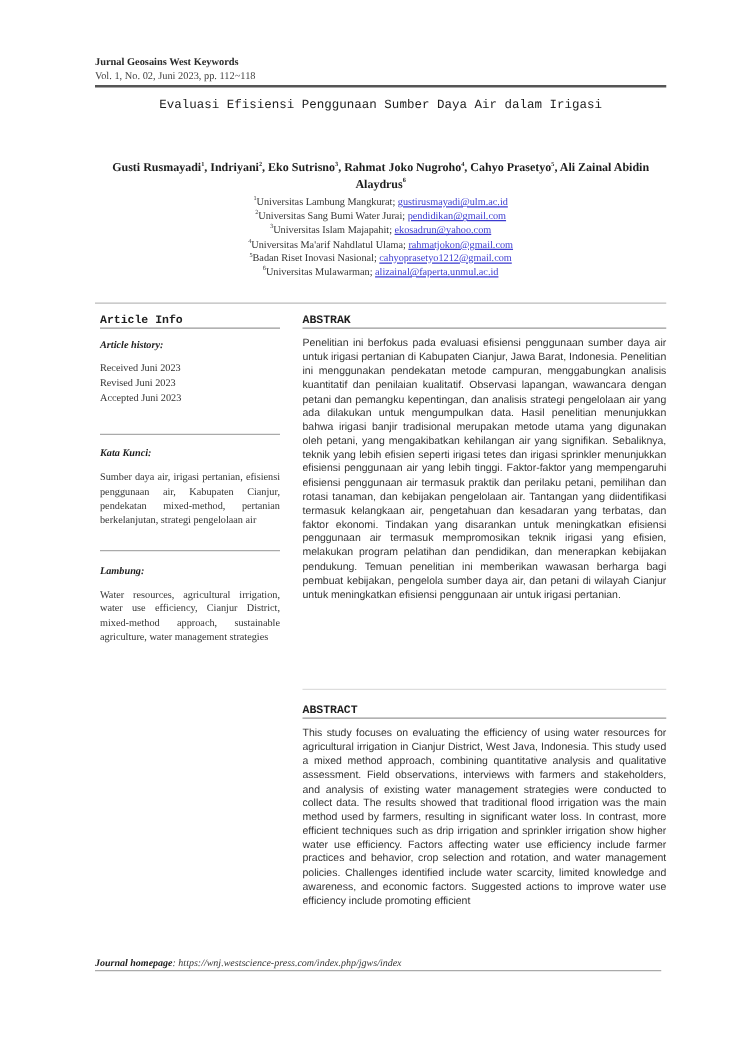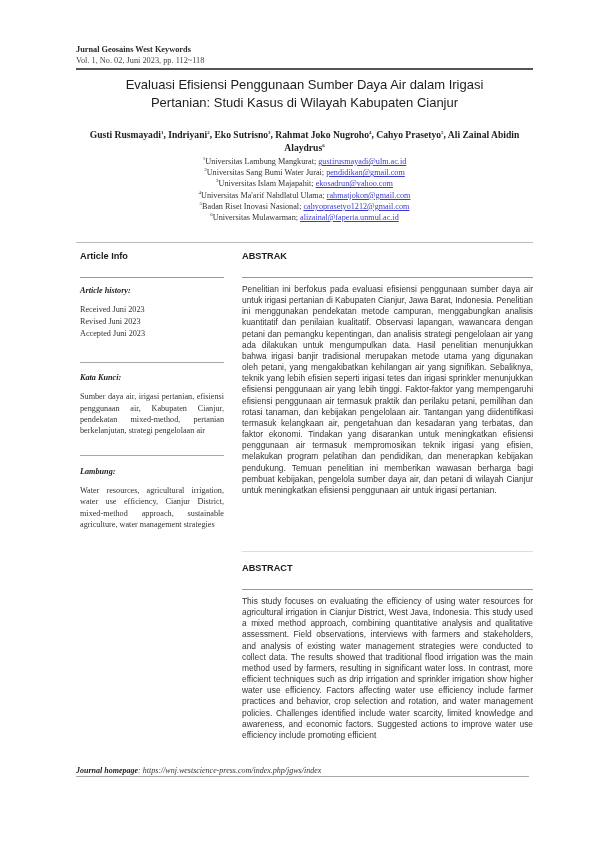--- a/index.html
+++ b/index.html
@@ -48,22 +48,22 @@
       width: 457px;
       height: 1.5px;
       background: #555555;
     }
     .title {
       position: absolute;
       left: 0;
       top: 76px;
       width: 457px;
       text-align: center;
-      font-family: Liberation Sans, sans-serif;
-      font-size: 13px;
+      font-family: Liberation Mono, monospace;
+      font-size: 10px;
       line-height: 18px;
       color: #1e1e1e;
     }
     .authors {
       position: absolute;
       left: 0;
       top: 128px;
       width: 457px;
       text-align: center;
       font-family: "Liberation Serif", serif;
@@ -101,27 +101,27 @@
       background: #bbbbbb;
     }
     
     .left-col {
       position: absolute;
       left: 4px;
       top: 244px;
       width: 144px;
     }
     .section-head {
-      font-family: Liberation Sans, sans-serif;
+      font-family: Liberation Mono, monospace;
       font-weight: bold;
       font-size: 9.2px;
       line-height: 12px;
       color: #1e1e1e;
       padding-top: 6px;
-      padding-bottom: 15px;
+      padding-bottom: 0;
       border-bottom: 1.2px solid #999999;
     }
     .sub-head {
       font-family: "Liberation Serif", serif;
       font-weight: bold;
       font-style: italic;
       font-size: 8.2px;
       line-height: 11px;
       color: #1e1e1e;
       margin-top: 7px;
@@ -204,21 +204,20 @@
 <div class="page">
 
   <div class="journal-header">
     <div class="journal-name">Jurnal Geosains West Keywords</div>
     <div class="journal-vol">Vol. 1, No. 02, Juni 2023, pp. 112~118</div>
   </div>
   <div class="header-rule"></div>
 
   <div class="title">
     <div>Evaluasi Efisiensi Penggunaan Sumber Daya Air dalam Irigasi</div>
-    <div>Pertanian: Studi Kasus di Wilayah Kabupaten Cianjur</div>
   </div>
 
   <div class="authors">
     <span><span>Gusti Rusmayadi</span><sup>1</sup></span>,
     <span><span>Indriyani</span><sup>2</sup></span>,
     <span><span>Eko Sutrisno</span><sup>3</sup></span>,
     <span><span>Rahmat Joko Nugroho</span><sup>4</sup></span>,
     <span><span>Cahyo Prasetyo</span><sup>5</sup></span>,
     <span><span>Ali Zainal Abidin Alaydrus</span><sup>6</sup></span>
   </div>

